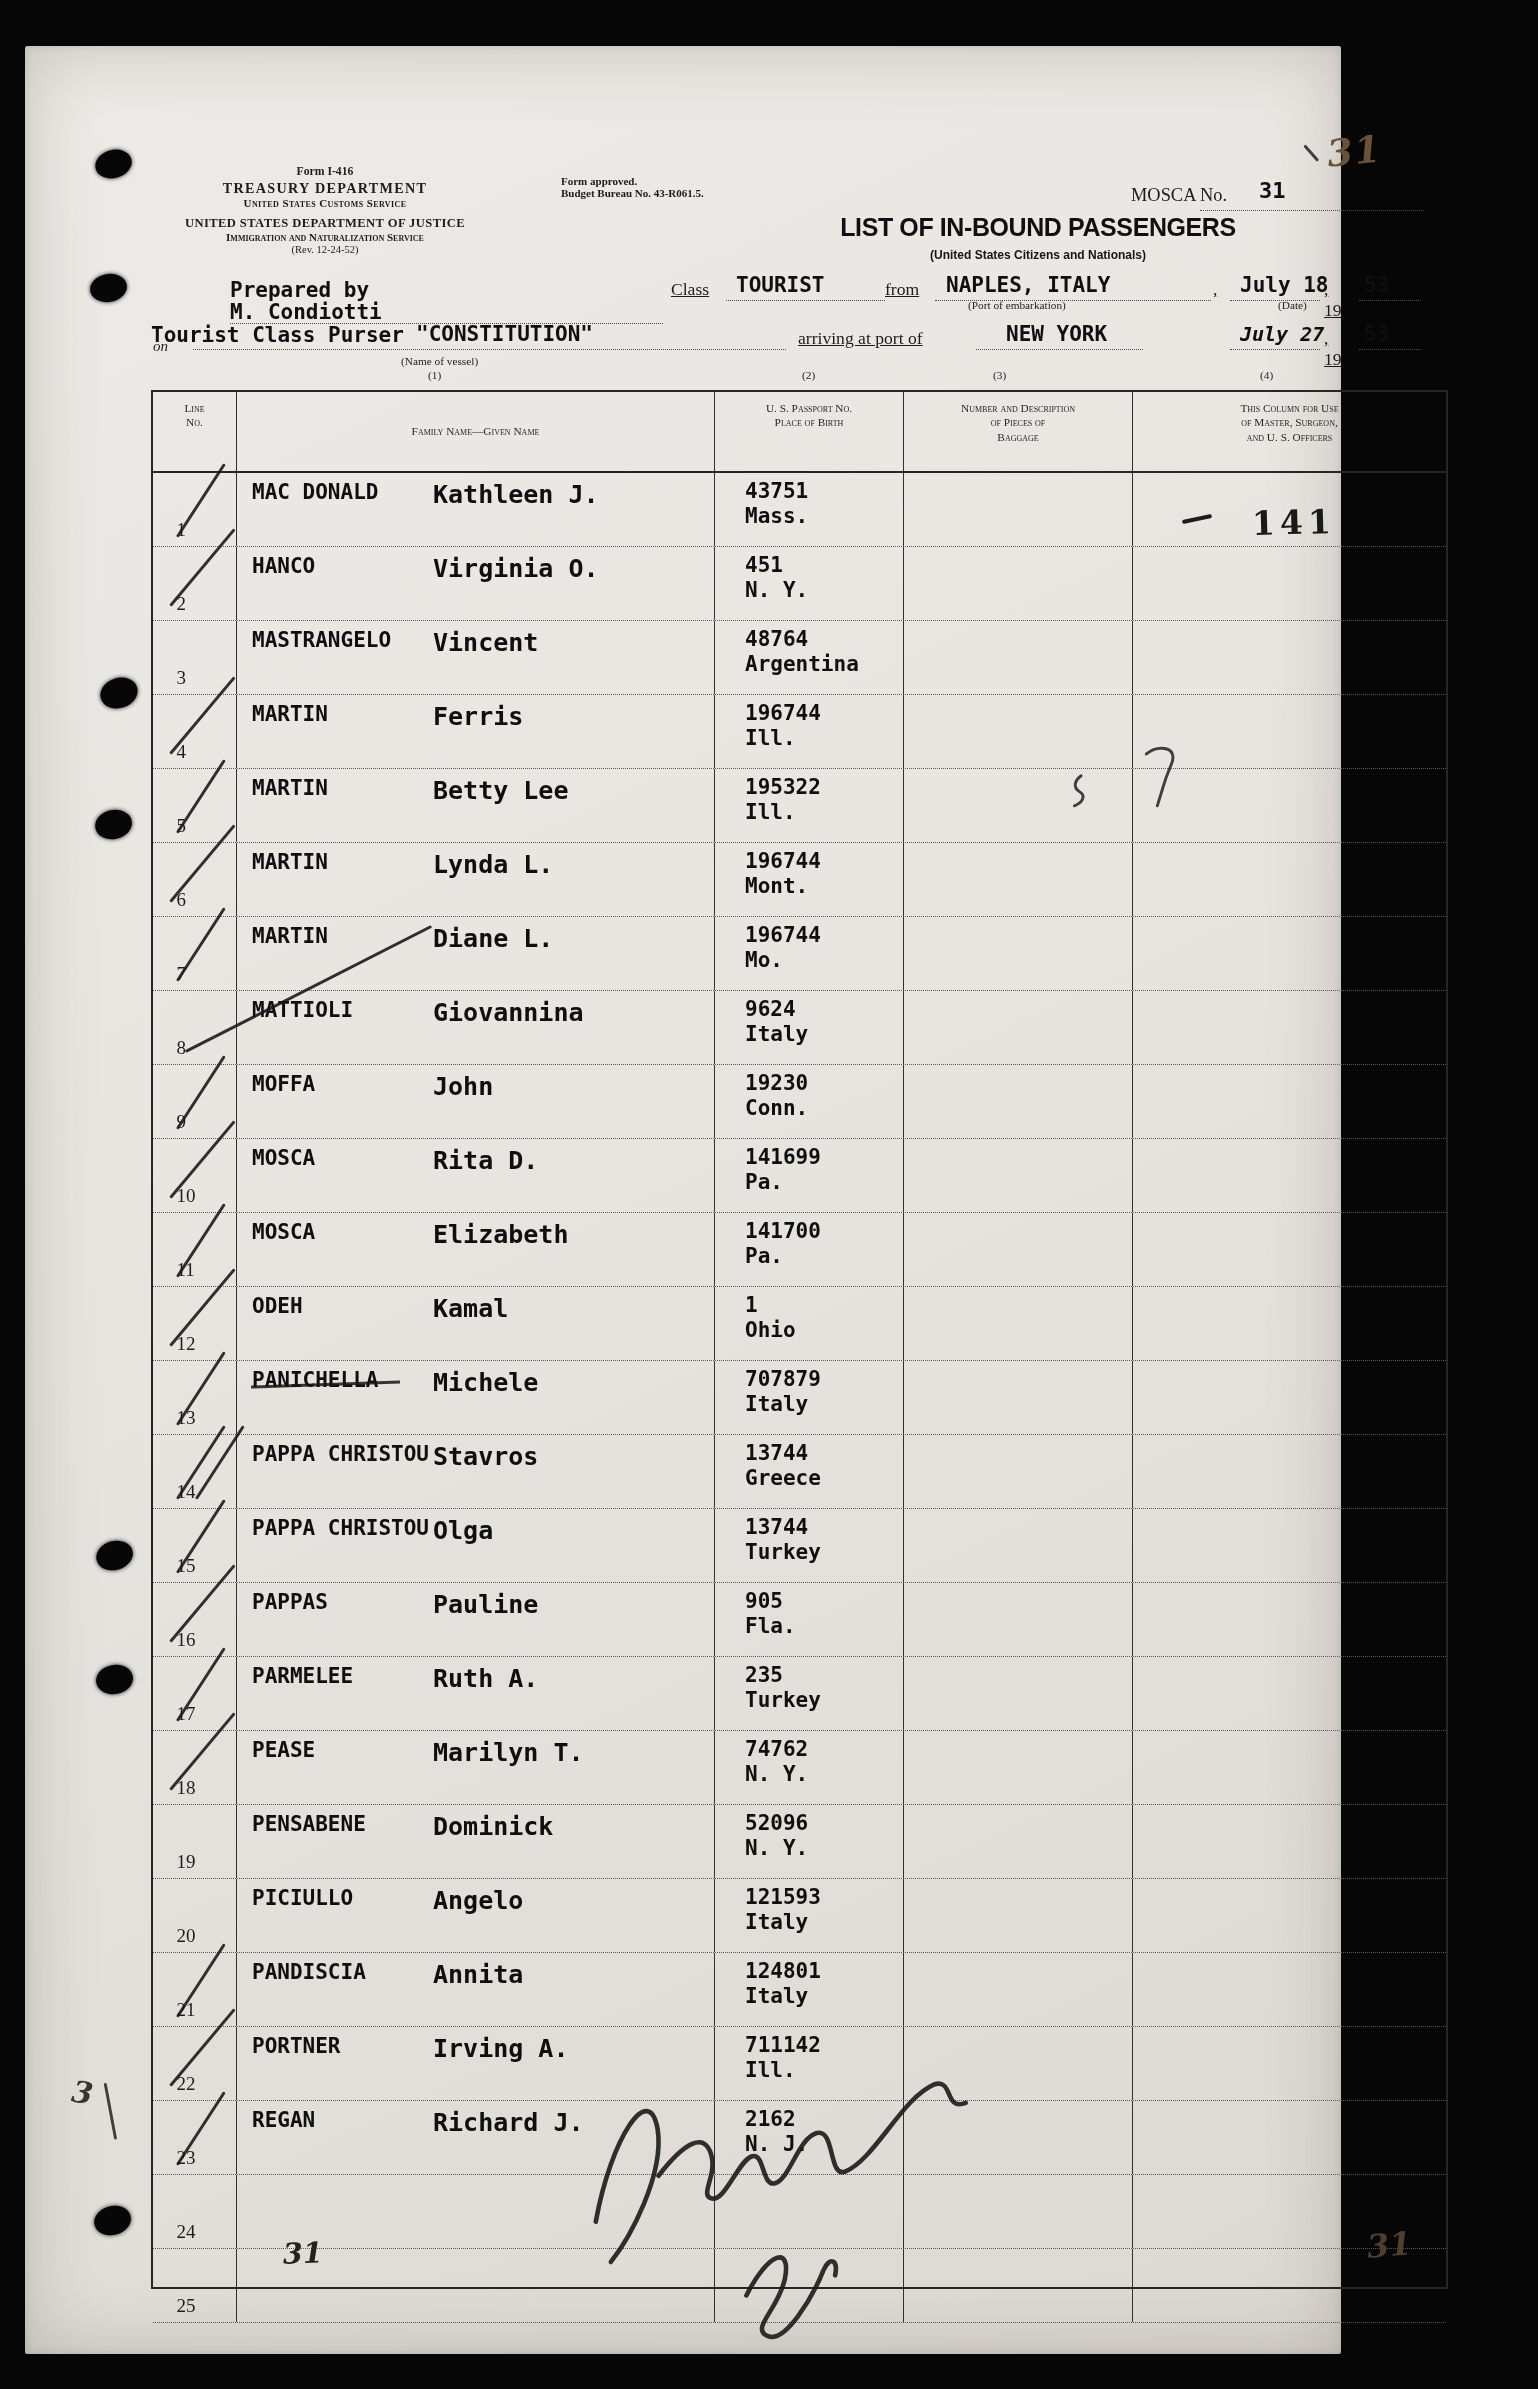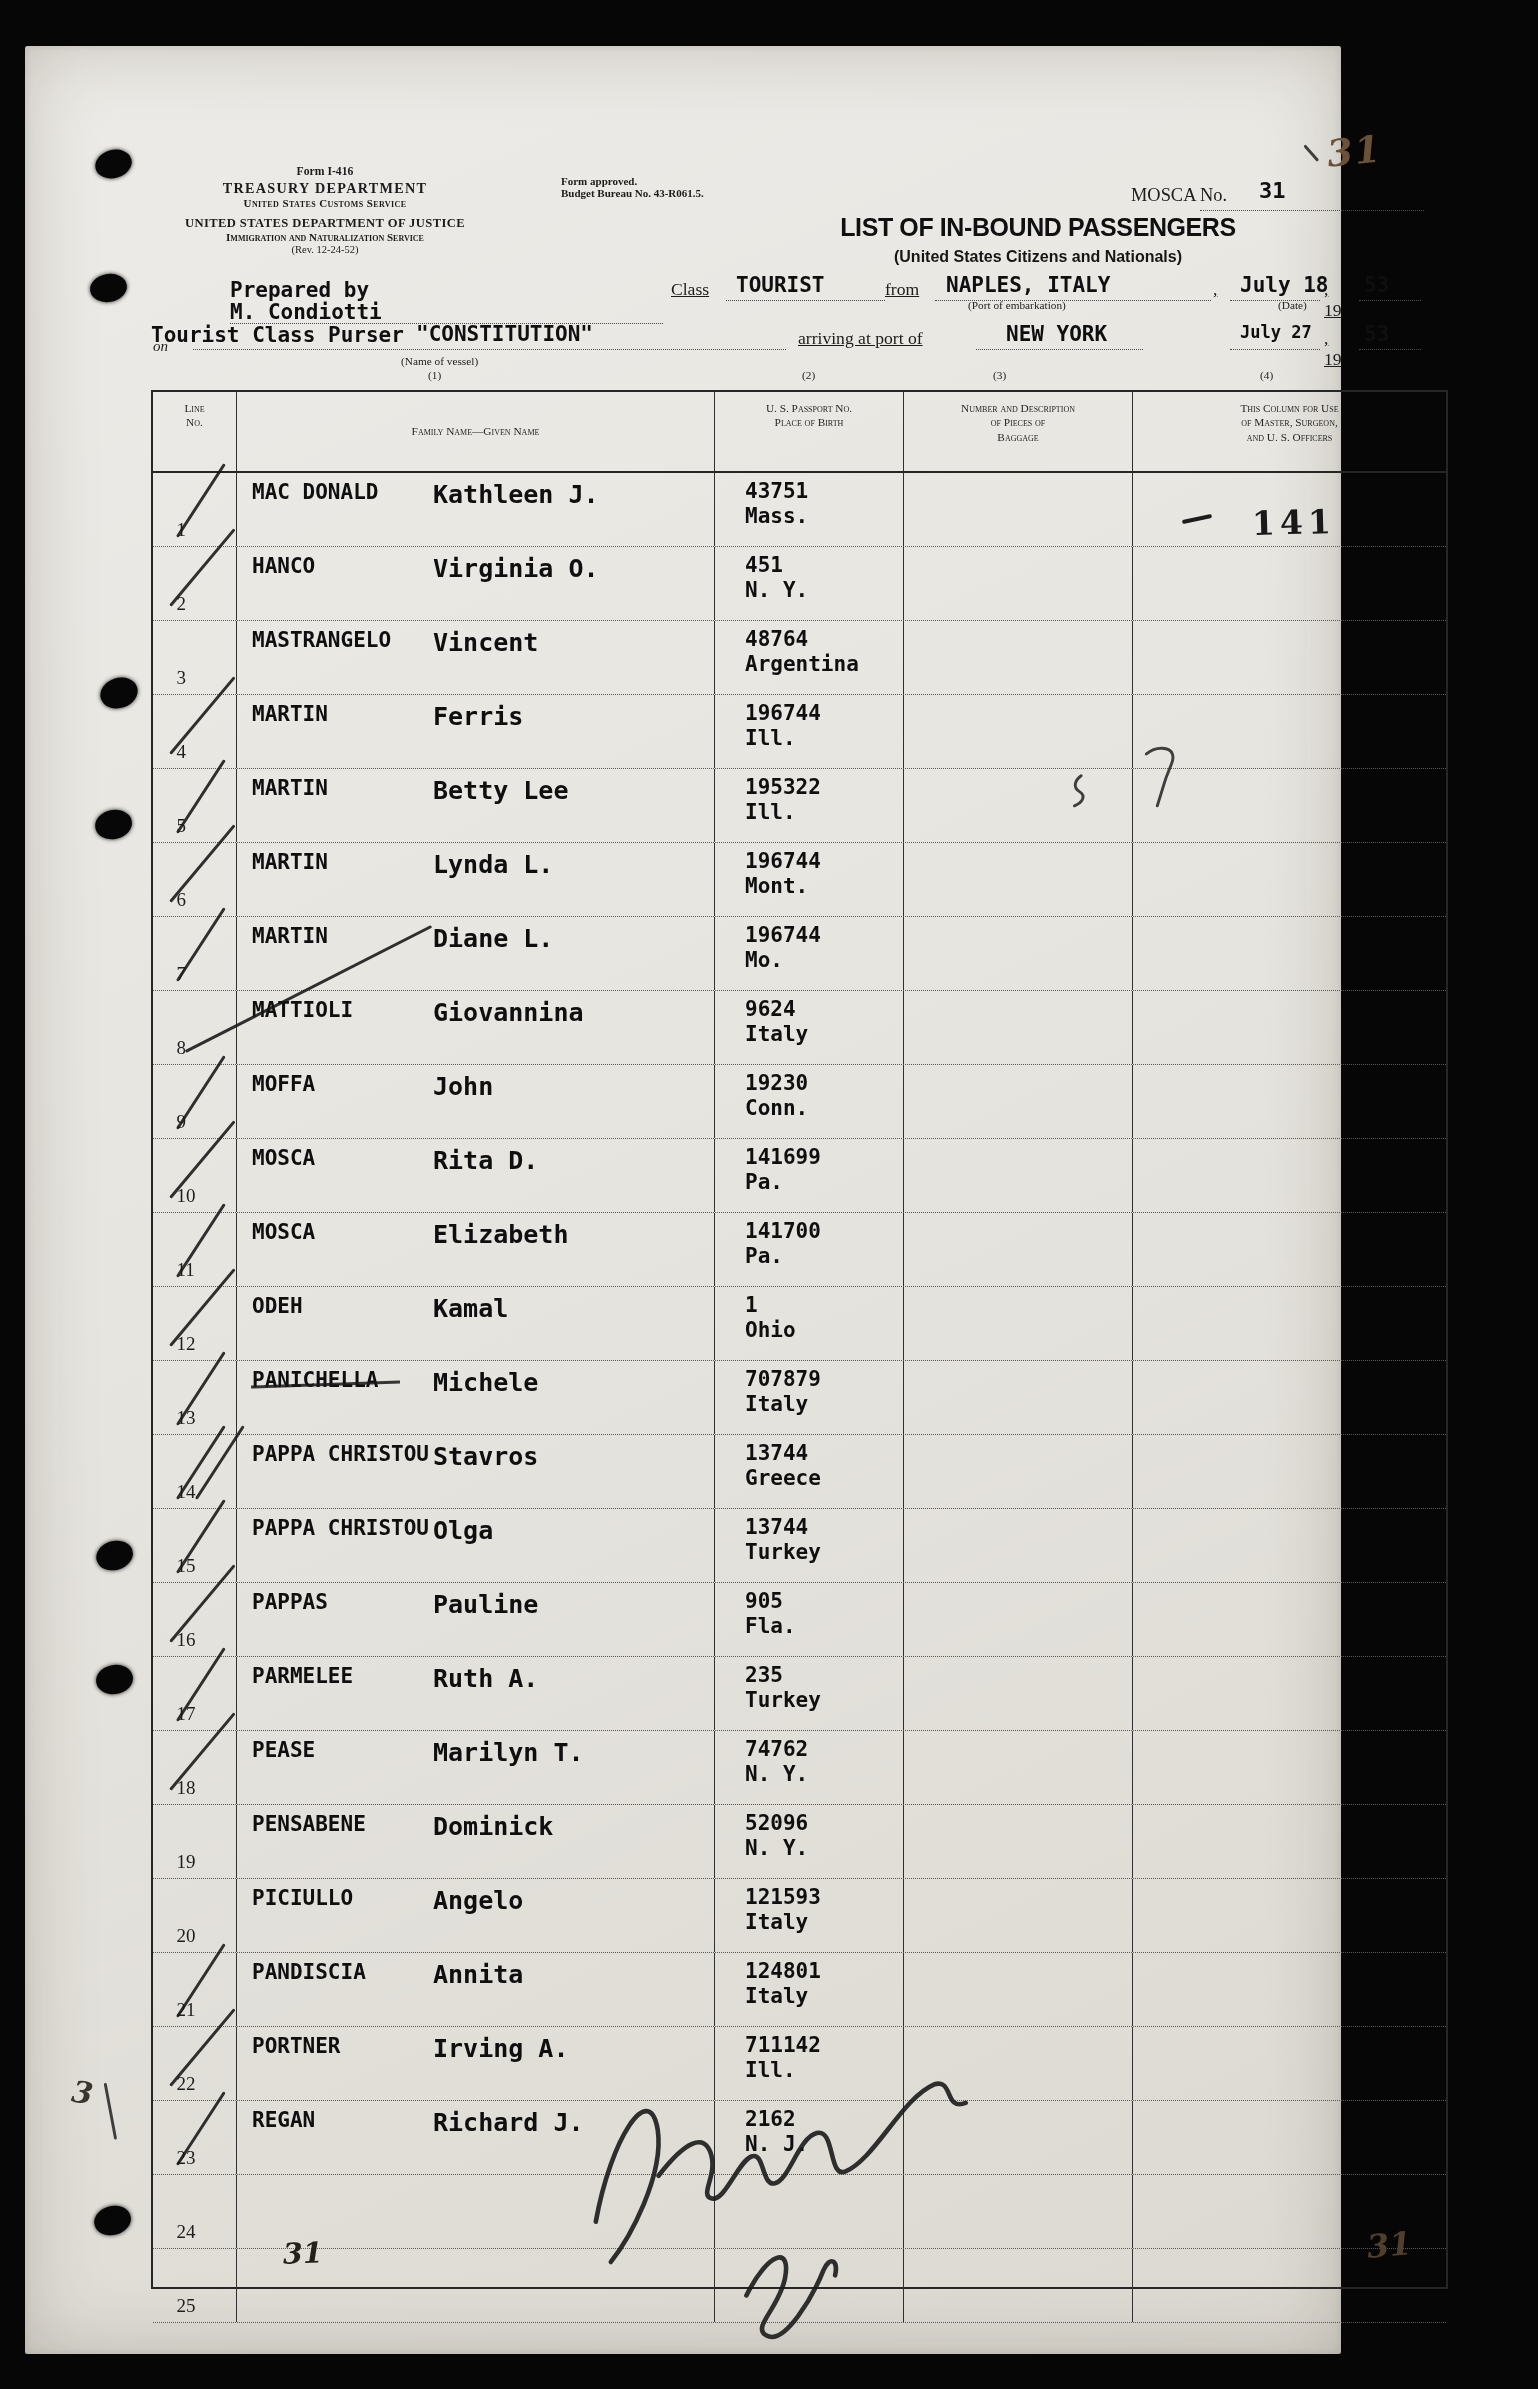--- a/index.html
+++ b/index.html
@@ -22,42 +22,42 @@
   .a-just{font-size:12.6px;font-weight:bold;margin-top:7.5px;letter-spacing:0.4px;}
   .a-ins{font-size:11px;font-weight:bold;}
   .a-rev{font-size:10.5px;margin-top:0.8px;}
   .approval{left:536px;top:129px;}
   .approval div{font-size:11px;font-weight:bold;}
 
   .listno{left:1106px;top:139px;font-size:18.4px;}
   .listnoval{left:1234px;top:132px;font-size:22px;}
   .title{left:787px;top:166px;width:452px;text-align:center;font-family:"Liberation Sans",sans-serif;
     font-weight:bold;font-size:26px;letter-spacing:-0.4px;transform:scaleX(.96);color:#101010;}
-  .subtitle{left:787px;top:202px;width:452px;text-align:center;font-family:"Liberation Sans",sans-serif;font-weight:bold;font-size:16px;color:#161616;}
+  .subtitle{left:787px;top:202px;width:452px;text-align:center;font-family:"Liberation Sans",sans-serif;font-weight:bold;font-size:12px;color:#161616;}
 
   .prep1{left:205px;top:232px;font-size:21px;}
   .prep2{left:205px;top:254px;font-size:21px;}
   .purser{left:126px;top:277px;font-size:21px;}
   .lbl{font-size:17.6px;text-decoration:underline;}
   .cap{font-size:11.3px;color:#222;}
   .l-class{left:646px;top:233px;}
   .v-class{left:711px;top:227px;font-size:21px;}
   .l-from{left:860px;top:233px;}
   .v-from{left:921px;top:227px;font-size:21px;}
   .comma1{left:1188px;top:233px;}
   .v-edate{left:1215px;top:227px;font-size:21px;}
   .l-yr1{left:1299px;top:233px;}
   .v-eyr{left:1339px;top:227px;font-size:21px;}
   .c-port{left:943px;top:253px;}
   .c-date1{left:1253px;top:253px;}
   .l-on{left:128px;top:292px;font-size:15px;font-style:italic;}
   .v-vessel{left:391px;top:276px;font-size:21px;}
   .l-arriv{left:773px;top:282px;}
   .v-port{left:981px;top:276px;font-size:21px;}
-  .v-adate{left:1215px;top:276px;font-size:17px;}
+  .v-adate{left:1215px;top:276px;font-size:20px;font-style:italic;}
   .l-yr2{left:1299px;top:282px;}
   .v-ayr{left:1339px;top:276px;font-size:21px;}
   .c-vessel{left:376px;top:309px;}
   .cn1{left:403px;top:323px;} .cn2{left:777px;top:323px;} .cn3{left:968px;top:323px;} .cn4{left:1235px;top:323px;}
 
   .d-listno{left:1175px;top:162px;width:224px;}
   .d-prep{left:205px;top:275px;width:433px;}
   .d-class{left:701px;top:252px;width:159px;}
   .d-from{left:910px;top:252px;width:276px;}
   .d-edate1{left:1205px;top:252px;width:90px;}

